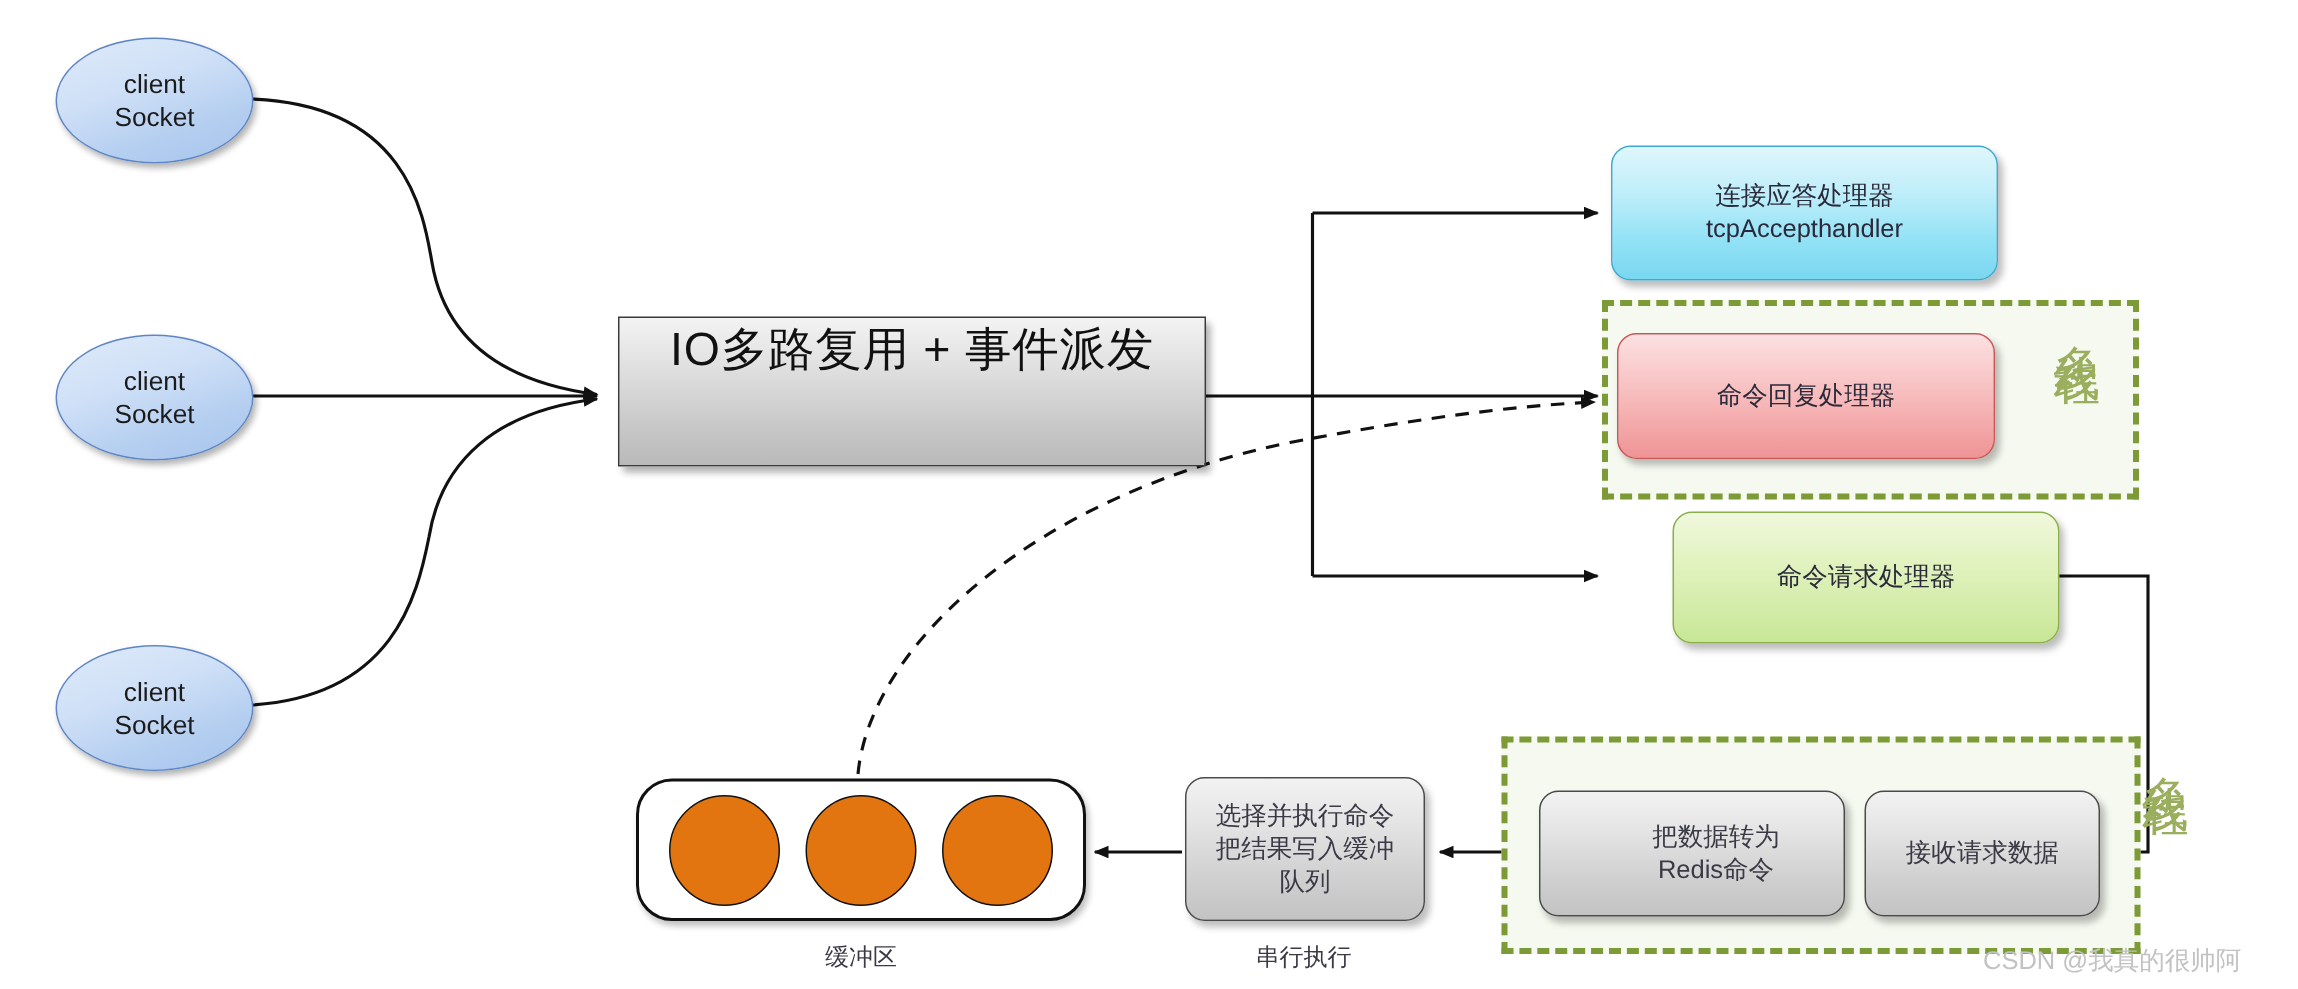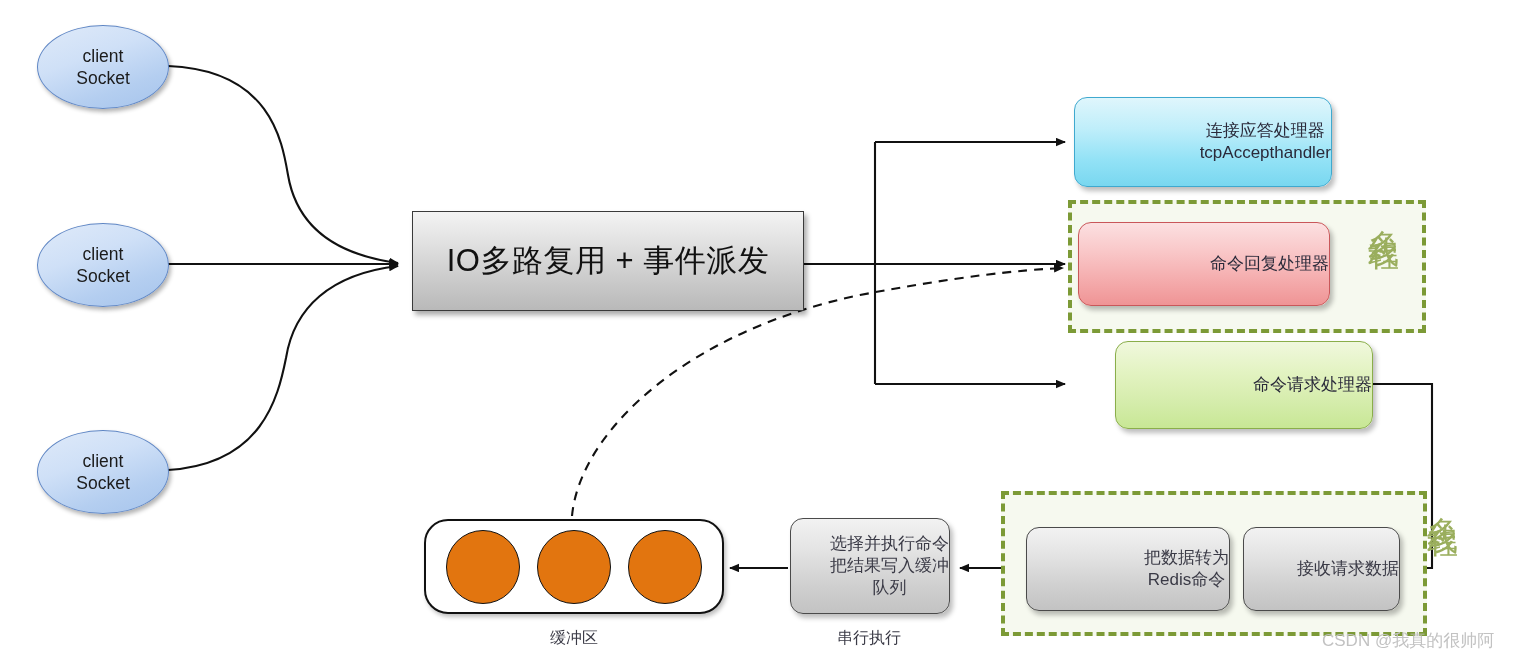--- a/index.html
+++ b/index.html
@@ -31,32 +31,32 @@
     line-height:1.28;
   }
   .socket span{display:block;}
 
   
   .iobox{
     position:absolute;
     border:1.6px solid #3a3a3a;
     background:linear-gradient(180deg,#f3f3f3 0%,#e2e2e2 30%,#c9c9c9 72%,#b9b9b9 100%);
     box-shadow:3px 4px 5px rgba(0,0,0,.33);
-    display:flex;align-items:center;justify-content:center;
+    display:flex;align-items:flex-start;justify-content:center;
     color:#111;
     font-size:31px;
     letter-spacing:.5px;
     white-space:nowrap;
   }
 
   
   .hbox{
     position:absolute;
     border-radius:13px;
-    display:flex;align-items:center;justify-content:flex-end;
+    display:flex;align-items:center;justify-content:center;
     text-align:center;
     font-size:17px;
     line-height:1.3;
     color:#2a2a3a;
     box-shadow:3px 4px 5px rgba(0,0,0,.26);
   }
   .hbox.blue{
     border:1.7px solid #3fa9cf;
     background:linear-gradient(180deg,#dff6fc 0%,#bfeefa 35%,#93e2f6 70%,#79d7f0 100%);
   }

